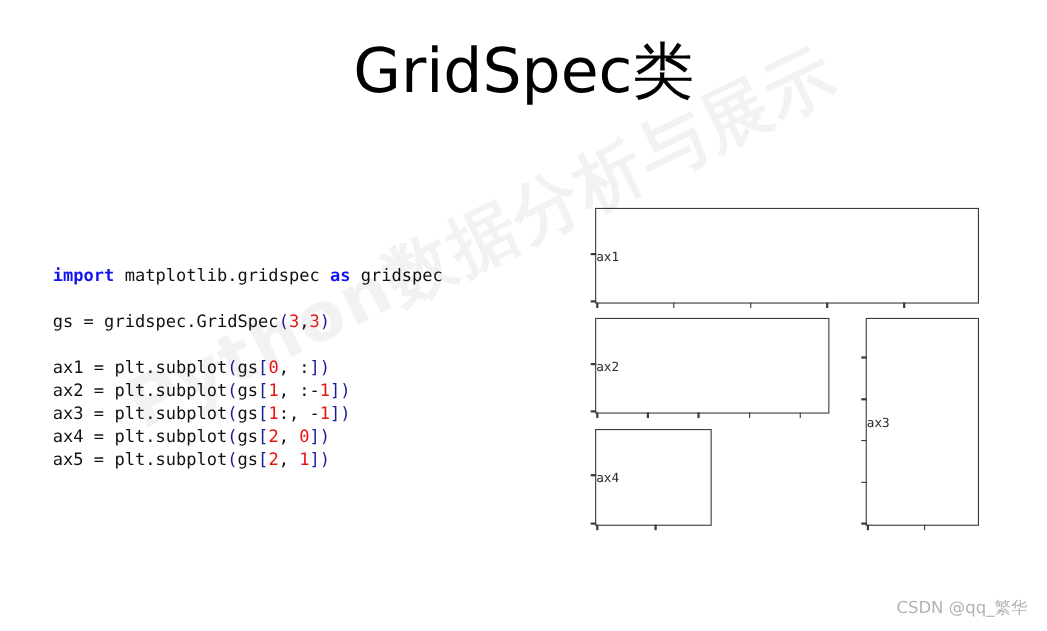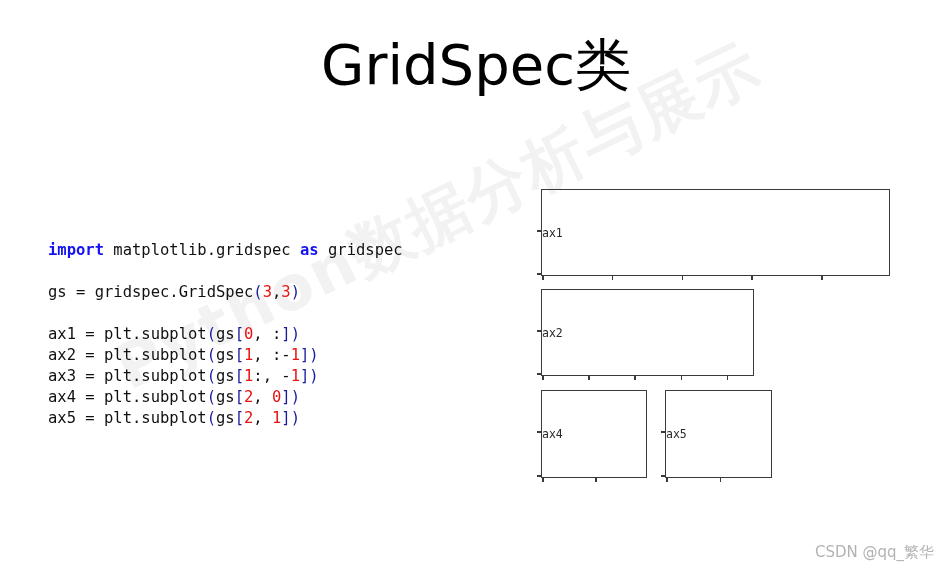--- a/index.html
+++ b/index.html
@@ -148,29 +148,32 @@
     <div class="axes" style="left: 541px; top: 289px; width: 213px; height: 87px;">
       <div class="axes-label">ax2</div>
       <div class="tick-x" style="left: 0px; bottom: -5px;"></div>
       <div class="tick-x" style="left: 46.2px; bottom: -5px;"></div>
       <div class="tick-x" style="left: 92.4px; bottom: -5px;"></div>
       <div class="tick-x" style="left: 138.6px; bottom: -5px;"></div>
       <div class="tick-x" style="left: 184.8px; bottom: -5px;"></div>
       <div class="tick-y" style="bottom: 0px; left: -5px;"></div>
       <div class="tick-y" style="bottom: 43.5px; left: -5px;"></div>
     </div>
+    <div class="axes" style="left: 787px; top: 289px; width: 103px; height: 189px;">
+      <div class="axes-label">ax3</div>
+      <div class="tick-x" style="left: 0px; bottom: -5px;"></div>
+      <div class="tick-x" style="left: 51.5px; bottom: -5px;"></div>
+      <div class="tick-y" style="bottom: 0px; left: -5px;"></div>
+      <div class="tick-y" style="bottom: 37.8px; left: -5px;"></div>
+      <div class="tick-y" style="bottom: 75.6px; left: -5px;"></div>
+      <div class="tick-y" style="bottom: 113.4px; left: -5px;"></div>
+      <div class="tick-y" style="bottom: 151.2px; left: -5px;"></div>
+    </div>
     <div class="axes" style="left: 541px; top: 390px; width: 106px; height: 88px;">
       <div class="axes-label">ax4</div>
       <div class="tick-x" style="left: 0px; bottom: -5px;"></div>
       <div class="tick-x" style="left: 53px; bottom: -5px;"></div>
-      <div class="tick-y" style="bottom: 0px; left: -5px;"></div>
-      <div class="tick-y" style="bottom: 44px; left: -5px;"></div>
-    </div>
-    <div class="axes" style="left: 665px; top: 390px; width: 107px; height: 88px;">
-      <div class="axes-label">ax5</div>
-      <div class="tick-x" style="left: 0px; bottom: -5px;"></div>
-      <div class="tick-x" style="left: 53.5px; bottom: -5px;"></div>
       <div class="tick-y" style="bottom: 0px; left: -5px;"></div>
       <div class="tick-y" style="bottom: 44px; left: -5px;"></div>
     </div>
   </div>
 
 <div id="csdn-credit">CSDN @qq_繁华</div>
 
 </body></html>

